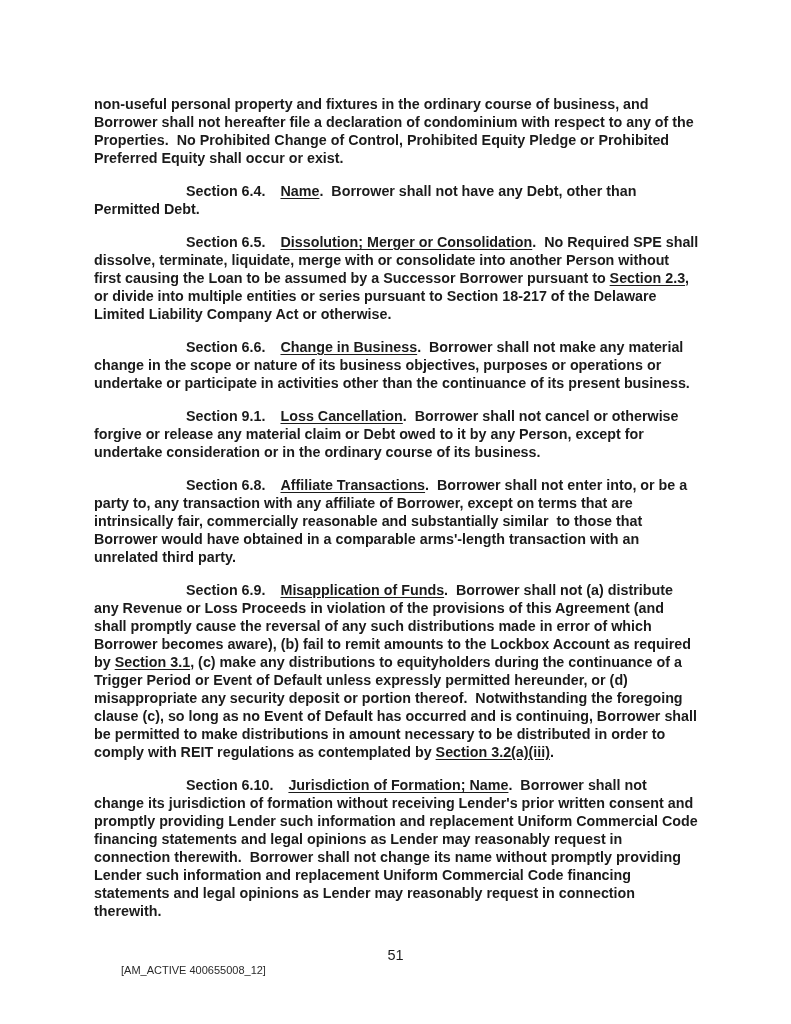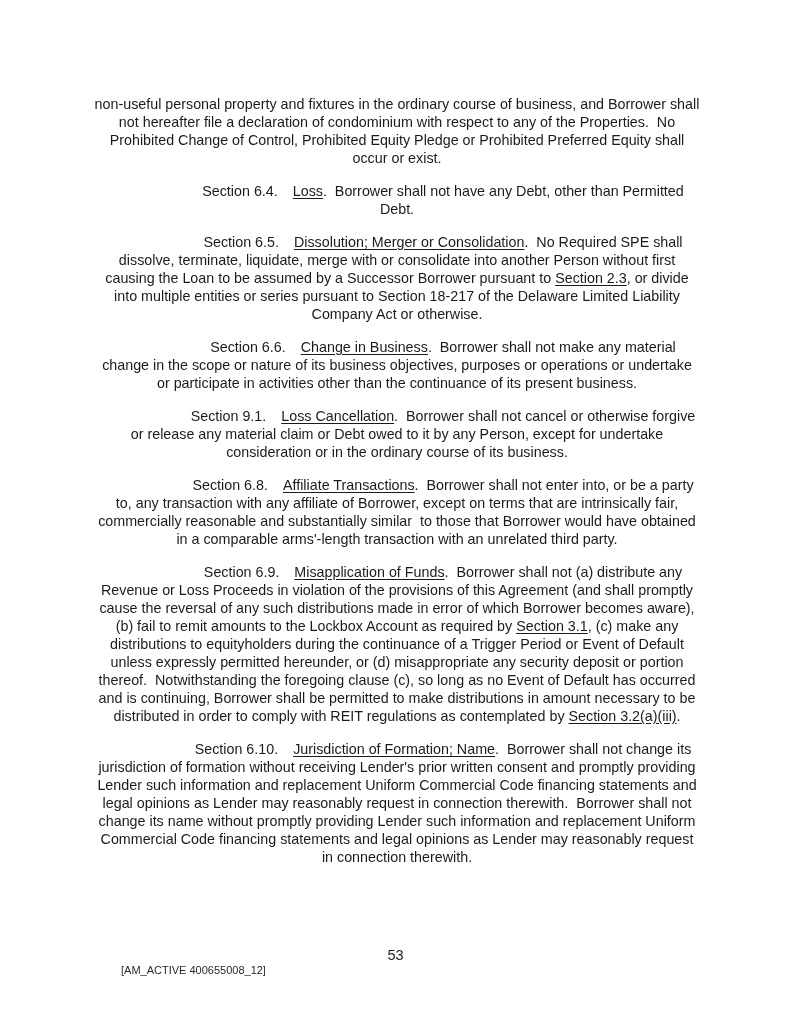--- a/index.html
+++ b/index.html
@@ -16,21 +16,22 @@
     font-family: "Liberation Sans", "DejaVu Sans", sans-serif;
     color: #1b1b1b;
   }
   .doc-body {
     position: absolute;
     left: 94px;
     top: 95px;
     width: 606px;
     font-size: 14.3px;
     line-height: 18px;
-    text-align: center;
+    text-align: left;
+    font-weight: bold;
   }
   .para {
     margin: 0 0 15px 0;
     white-space: pre-wrap;
   }
   .para.indent {
     text-indent: 92px;
   }
   .u {
     text-decoration: underline;
@@ -58,23 +59,23 @@
     color: #2a2a2a;
     padding-left: 28px;
   }
 </style>
 </head>
 <body>
 
 <div class="page">
   <div class="doc-body">
       <p class="para"><span>non-useful personal property and fixtures in the ordinary course of business, and Borrower shall not hereafter file a declaration of condominium with respect to any of the Properties.  No Prohibited Change of Control, Prohibited Equity Pledge or Prohibited Preferred Equity shall occur or exist.</span></p>
-      <p class="para indent"><span>Section 6.4.</span><span class="tab"></span><span class="u">Loss</span><span>.  Borrower shall not have any Debt, other than Permitted Debt.</span></p>
+      <p class="para indent"><span>Section 6.4.</span><span class="tab"></span><span class="u">Name</span><span>.  Borrower shall not have any Debt, other than Permitted Debt.</span></p>
       <p class="para indent"><span>Section 6.5.</span><span class="tab"></span><span class="u">Dissolution; Merger or Consolidation</span><span>.  No Required SPE shall dissolve, terminate, liquidate, merge with or consolidate into another Person without first causing the Loan to be assumed by a Successor Borrower pursuant to </span><span class="u">Section 2.3</span><span>, or divide into multiple entities or series pursuant to Section 18-217 of the Delaware Limited Liability Company Act or otherwise.</span></p>
       <p class="para indent"><span>Section 6.6.</span><span class="tab"></span><span class="u">Change in Business</span><span>.  Borrower shall not make any material change in the scope or nature of its business objectives, purposes or operations or undertake or participate in activities other than the continuance of its present business.</span></p>
       <p class="para indent"><span>Section 9.1.</span><span class="tab"></span><span class="u">Loss Cancellation</span><span>.  Borrower shall not cancel or otherwise forgive or release any material claim or Debt owed to it by any Person, except for undertake consideration or in the ordinary course of its business.</span></p>
       <p class="para indent"><span>Section 6.8.</span><span class="tab"></span><span class="u">Affiliate Transactions</span><span>.  Borrower shall not enter into, or be a party to, any transaction with any affiliate of Borrower, except on terms that are intrinsically fair, commercially reasonable and substantially similar  to those that Borrower would have obtained in a comparable arms'-length transaction with an unrelated third party.</span></p>
       <p class="para indent"><span>Section 6.9.</span><span class="tab"></span><span class="u">Misapplication of Funds</span><span>.  Borrower shall not (a) distribute any Revenue or Loss Proceeds in violation of the provisions of this Agreement (and shall promptly cause the reversal of any such distributions made in error of which Borrower becomes aware), (b) fail to remit amounts to the Lockbox Account as required by </span><span class="u">Section 3.1</span><span>, (c) make any distributions to equityholders during the continuance of a Trigger Period or Event of Default unless expressly permitted hereunder, or (d) misappropriate any security deposit or portion thereof.  Notwithstanding the foregoing clause (c), so long as no Event of Default has occurred and is continuing, Borrower shall be permitted to make distributions in amount necessary to be distributed in order to comply with REIT regulations as contemplated by </span><span class="u">Section 3.2(a)(iii)</span><span>.</span></p>
       <p class="para indent"><span>Section 6.10.</span><span class="tab"></span><span class="u">Jurisdiction of Formation; Name</span><span>.  Borrower shall not change its jurisdiction of formation without receiving Lender's prior written consent and promptly providing Lender such information and replacement Uniform Commercial Code financing statements and legal opinions as Lender may reasonably request in connection therewith.  Borrower shall not change its name without promptly providing Lender such information and replacement Uniform Commercial Code financing statements and legal opinions as Lender may reasonably request in connection therewith.</span></p>
     </div>
-  <div class="pagenum">53</div>
+  <div class="pagenum">51</div>
   <div class="footer-id">[AM_ACTIVE 400655008_12]</div>
 </div>
 
 </body></html>

